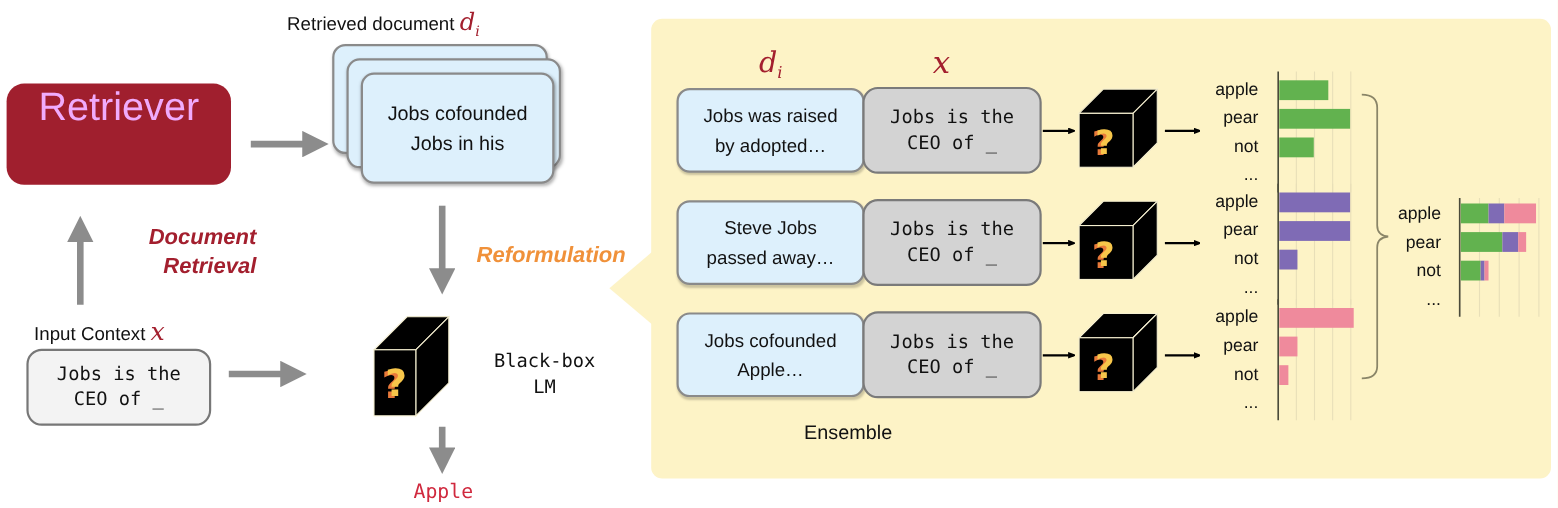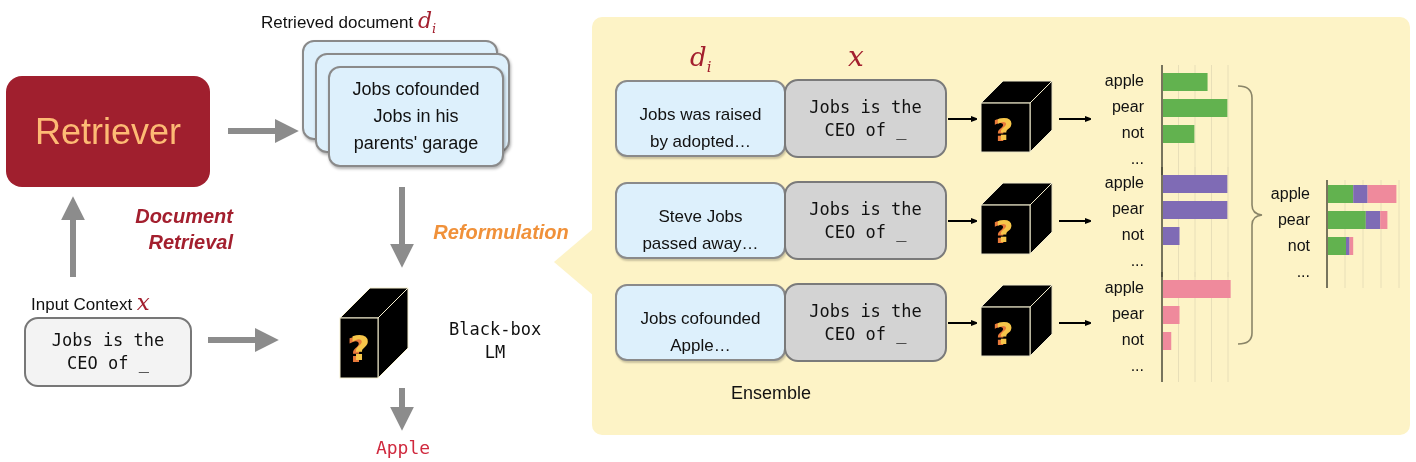--- a/index.html
+++ b/index.html
@@ -3,23 +3,23 @@
 <meta charset="utf-8">
 <style>
   html, body { margin:0; padding:0; background:#ffffff; }
   body { width:1416px; height:462px; position:relative; overflow:hidden;
          font-family:"Liberation Sans", "DejaVu Sans", sans-serif; color:#111; }
   .abs { position:absolute; }
   .mono { font-family:"DejaVu Sans Mono", "Liberation Mono", monospace; }
   .serif-it { font-family:"DejaVu Serif", "Liberation Serif", serif; font-style:italic; color:#a31f2e; }
 
   
-  #retriever { left:6px; top:76px; width:204px; height:111px; background:#a01f2e;
-               border-radius:16px; color:#fdba74; font-size:36px; display:flex;
-               align-items:center; justify-content:center; }
+  #retriever { left:6px; top:76px; width:204px; height:92px; background:#a01f2e;
+               border-radius:16px; color:#f0abfc; font-size:36px; display:flex;
+               align-items:flex-start; justify-content:center; }
 
   
   .doc-card { background:#ddf0fc; border:2px solid #8a8a8a; border-radius:12px;
               box-shadow:1px 2px 3px rgba(0,0,0,0.3); box-sizing:border-box; }
   #doc-front { display:flex; align-items:center; justify-content:center; text-align:center;
                font-size:18px; line-height:27px; }
 
   .label { font-size:17px; }
   .red-bold-it { color:#a31f2e; font-weight:bold; font-style:italic; font-size:20px;
                  text-align:right; line-height:26px; }
@@ -35,21 +35,21 @@
   #answer { left:372px; top:437px; width:62px; text-align:center; font-size:18px; color:#d0293e; }
 
   
   #panel { left:592px; top:17px; width:818px; height:418px; background:#fdf3c6; border-radius:10px; }
   #panel-pointer { left:554px; top:228px; width:0; height:0;
                    border-top:34px solid transparent; border-bottom:34px solid transparent;
                    border-right:40px solid #fdf3c6; }
 
   .row-doc { background:#ddf0fc; border:2px solid #8a8a8a; border-radius:12px; box-sizing:border-box;
              box-shadow:1px 2px 2px rgba(0,0,0,0.2);
-             display:flex; align-items:flex-end; justify-content:center; text-align:center;
+             display:flex; align-items:center; justify-content:center; text-align:center;
              font-size:17px; line-height:27px; }
   .row-query { background:#d3d3d3; border:2px solid #7a7a7a; border-radius:14px; box-sizing:border-box;
                display:flex; align-items:center; justify-content:center; text-align:center;
                font-size:17px; line-height:23px; white-space:pre; }
   #ensemble-label { left:731px; top:383px; font-size:18px; }
 </style>
 </head>
 <body>
 
 <svg class="abs" style="left:0;top:0" width="1416" height="462">
@@ -73,21 +73,20 @@
   <span>Retrieved document</span>
   <span class="serif-it" style="font-size:22px"><span>d</span><sub style="font-size:13px">i</sub></span>
 </div>
 
 <div class="abs doc-card" style="left:302px;top:40px;width:196px;height:100px;"></div>
 <div class="abs doc-card" style="left:315px;top:53px;width:195px;height:100px;"></div>
 <div id="doc-front" class="abs doc-card" style="left:328px;top:66px;width:176px;height:101px;">
   <div>
     <div>Jobs cofounded</div>
     <div>Jobs in his</div>
-    <div>parents' garage</div>
   </div>
 </div>
 
 <div class="abs red-bold-it" style="left:97px;top:203px;width:136px;">
   <div>Document</div>
   <div>Retrieval</div>
 </div>
 
 <div class="abs orange-bold-it" style="left:413px;top:219px;width:176px;">
   <div>Reformulation</div>

